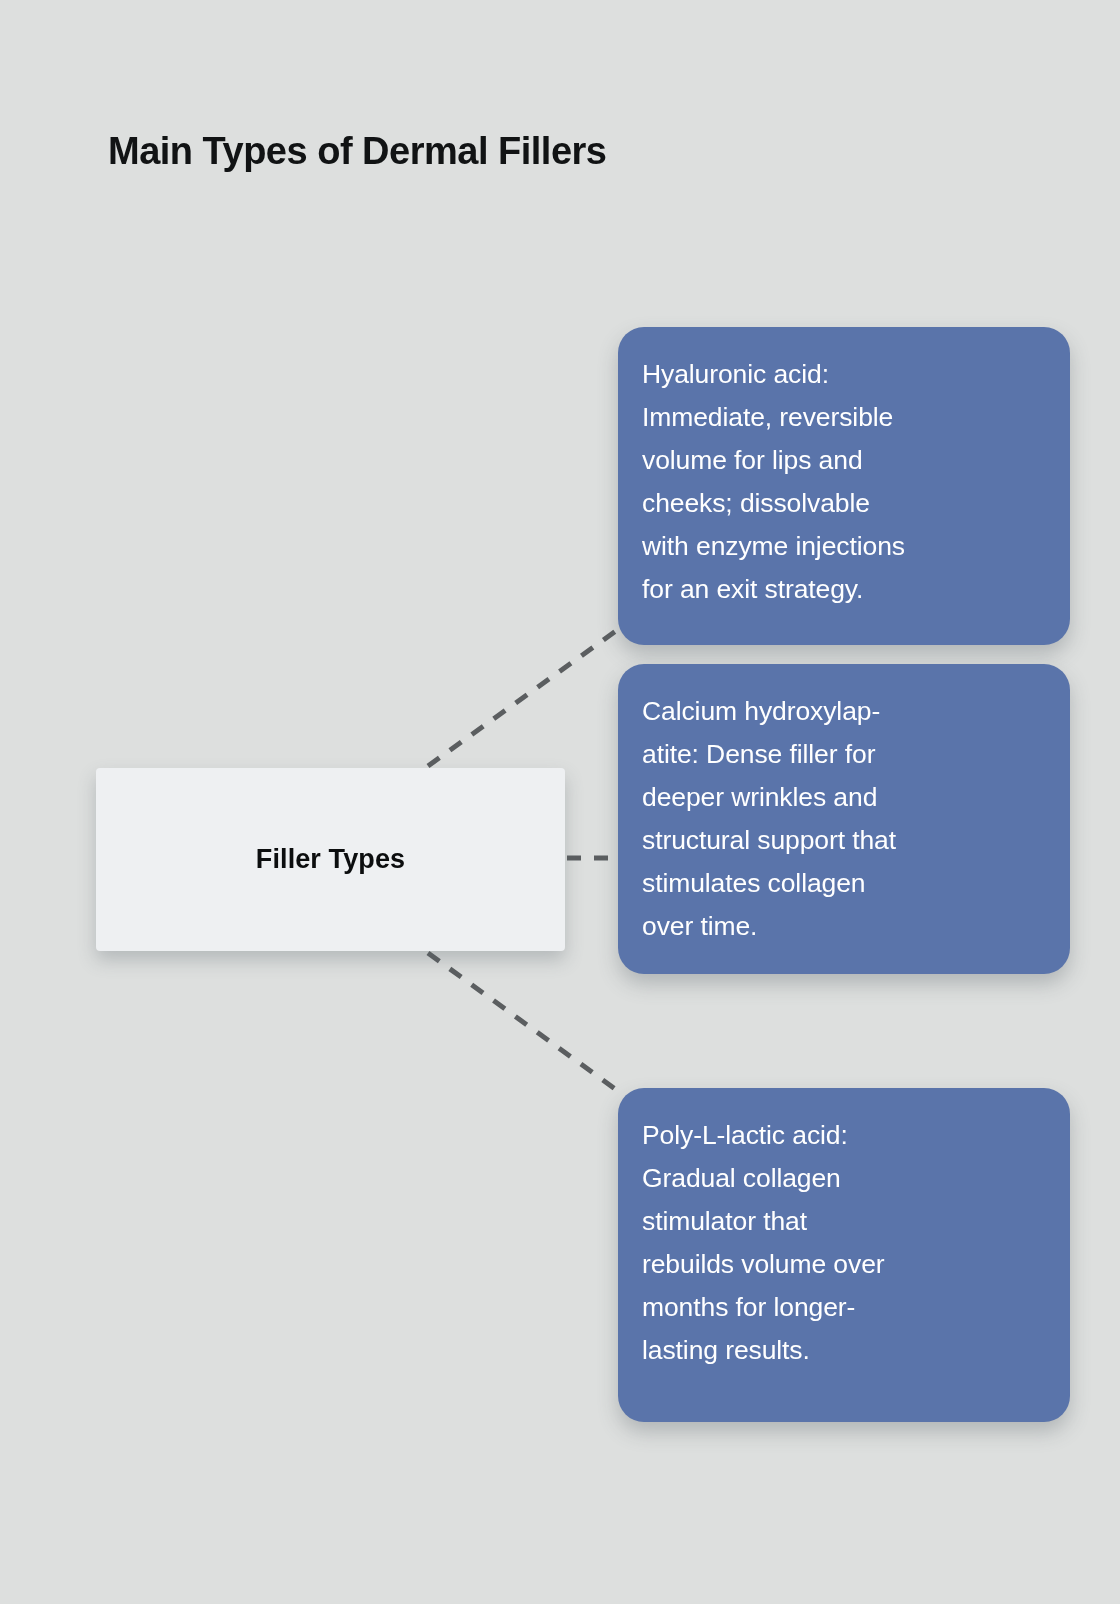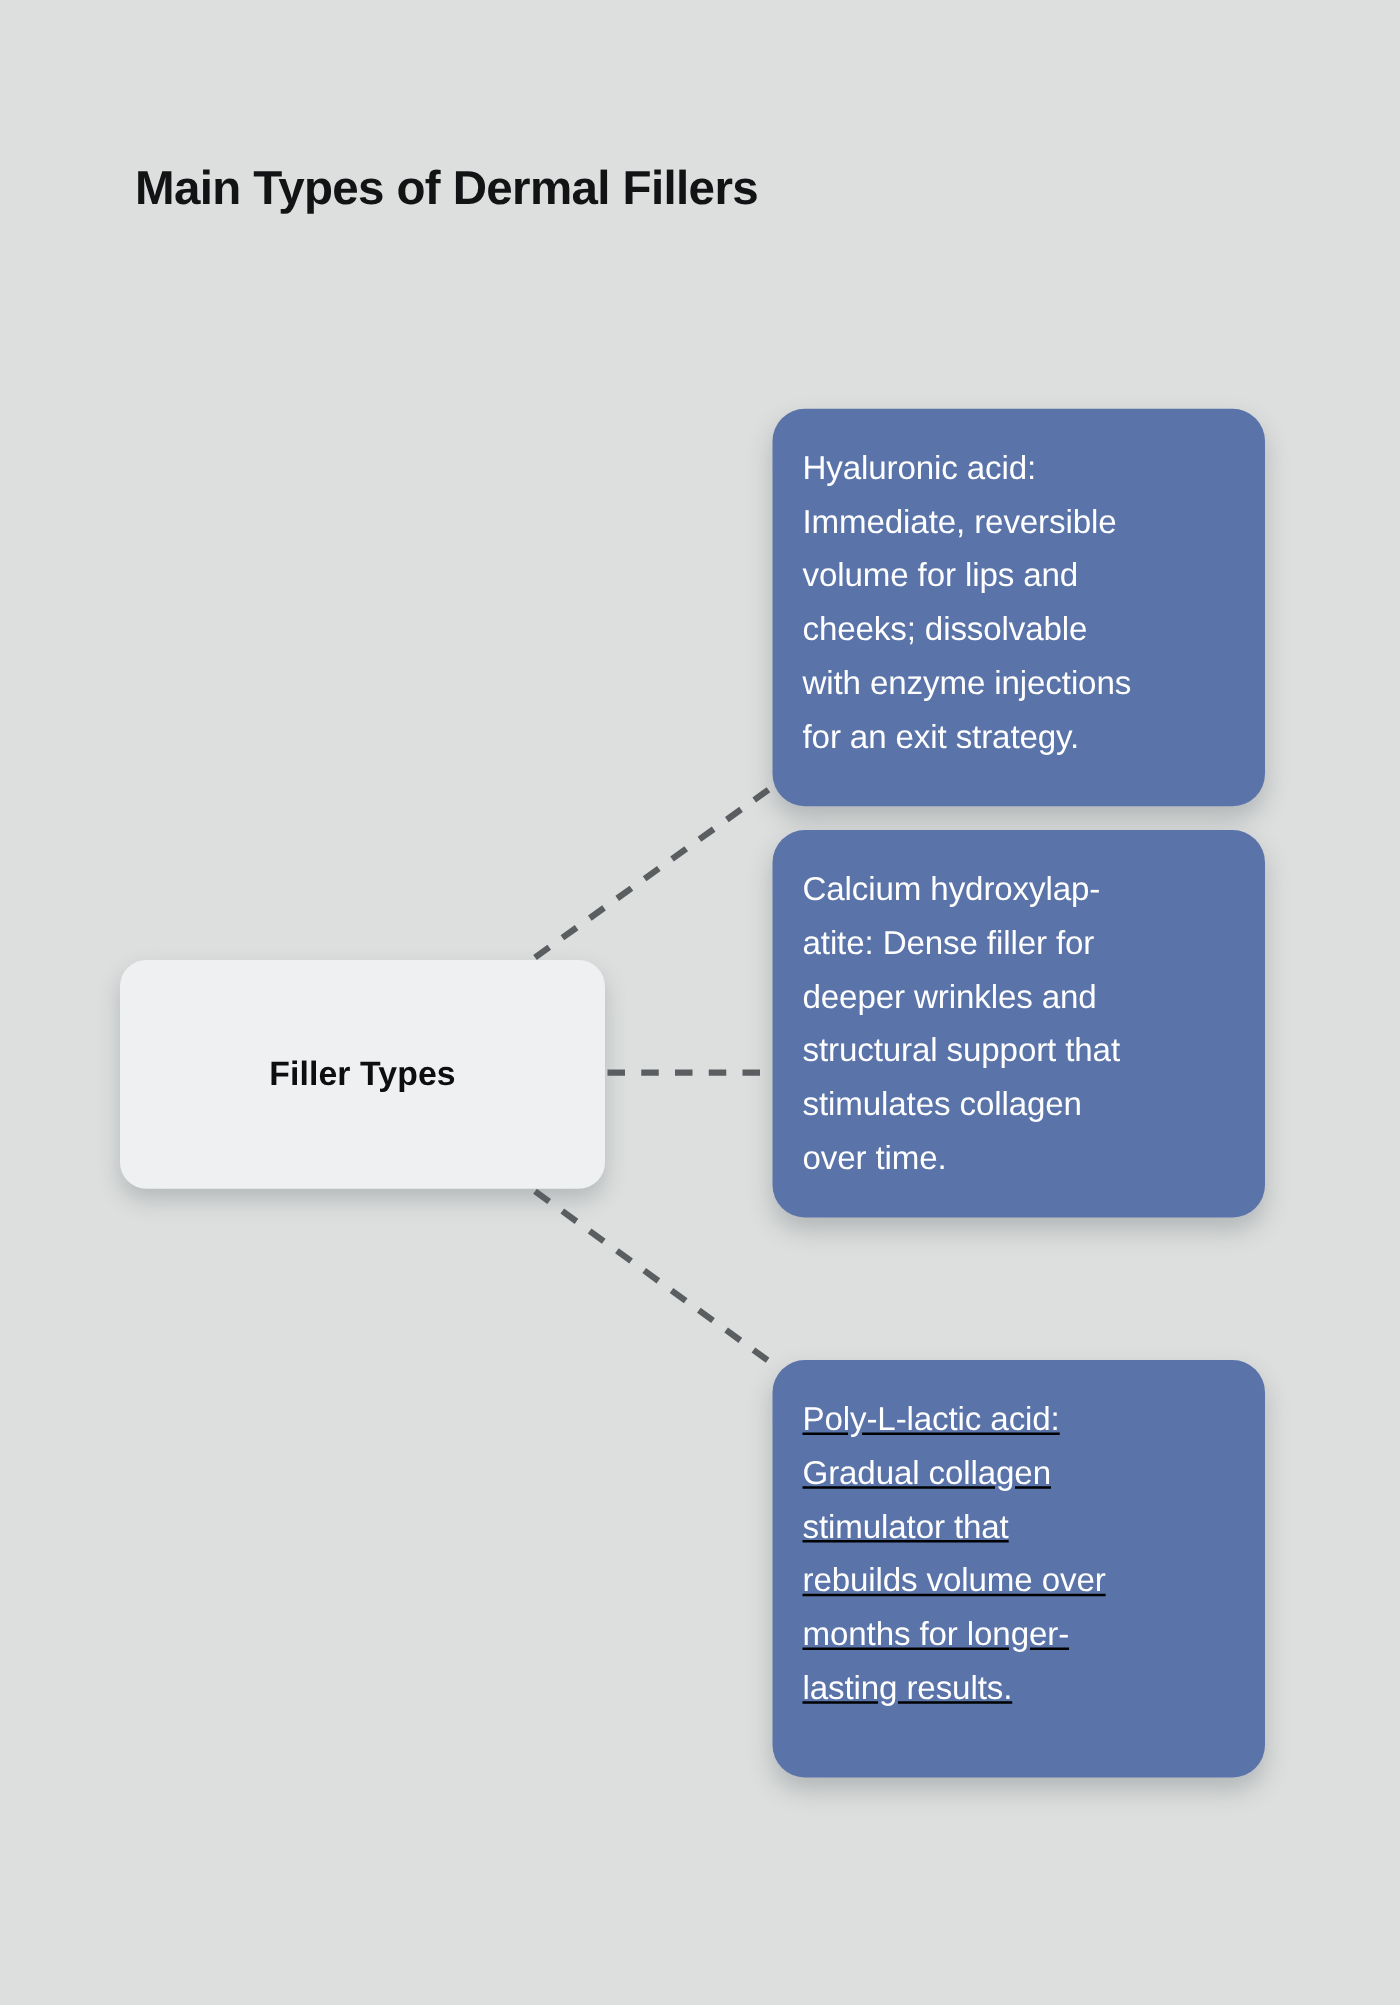--- a/index.html
+++ b/index.html
@@ -50,63 +50,63 @@
     stroke-dasharray: 14 13;
     stroke-linecap: butt;
     fill: none;
   }
 
   
   .center-node {
     position: absolute;
     left: 96px;
     top: 768px;
-    width: 388px;
+    width: 469px;
     height: 183px;
     background: #eef0f2;
-    border-radius: 21px;
+    border-radius: 4px;
     box-shadow: 0 9px 18px rgba(90, 98, 105, 0.30);
     display: flex;
     align-items: center;
     justify-content: center;
     box-sizing: border-box;
     z-index: 3;
   }
   .center-node-label {
     font-size: 27px;
     font-weight: 700;
     color: #0c0e0f;
     letter-spacing: 0.1px;
   }
 
   
   .branch-card {
     position: absolute;
     left: 618px;
-    width: 394px;
+    width: 452px;
     background: #5a74aa;
     border-radius: 26px;
     box-shadow: 0 10px 20px rgba(88, 96, 104, 0.32);
     box-sizing: border-box;
     padding: 26px 24px 12px 24px;
     z-index: 2;
     display: flex;
     align-items: flex-start;
   }
   .branch-card-text {
     font-size: 26.5px;
     line-height: 1.62;
     color: #ffffff;
     letter-spacing: -0.1px;
     white-space: pre-line;
   }
 
   #card-0 { top: 327px; height: 318px; }
   #card-1 { top: 664px; height: 310px; }
-  #card-2 { top: 1088px; height: 334px; text-decoration: underline; }
+  #card-2 { top: 1088px; height: 334px; }
 </style>
 </head>
 <body>
 
 <div id="infographic">
 
   <h1 class="page-title">Main Types of Dermal Fillers</h1>
 
   <svg class="connectors" width="1120" height="1604" viewBox="0 0 1120 1604">
     <line class="connector-line" x1="428" y1="766" x2="620" y2="628"></line>

